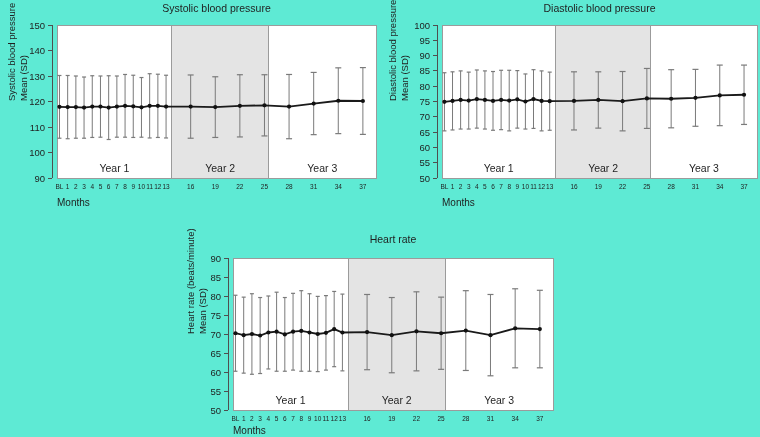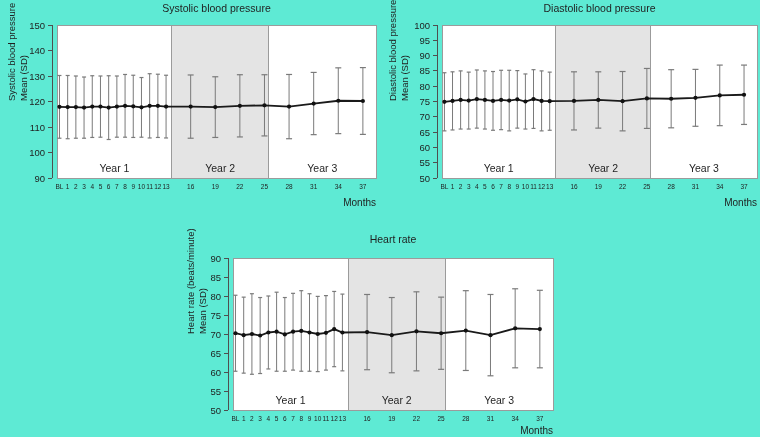--- a/index.html
+++ b/index.html
@@ -1,20 +1,20 @@
 <!DOCTYPE html>
 <html><head>
 <meta charset="utf-8">
 <style>
   html,body{margin:0;padding:0;background:#ffffff;}
   #screen{position:relative;width:760px;height:437px;background:#5eead4;overflow:hidden;
           font-family:"Liberation Sans",sans-serif;color:#222;}
   .chart{position:absolute;}
   .chart-title{position:absolute;text-align:center;font-size:10.5px;color:#1f1f1f;}
-  .xlabel{position:absolute;text-align:right;font-size:10px;color:#1f1f1f;}
+  .xlabel{position:absolute;text-align:left;font-size:10px;color:#1f1f1f;}
   .ylabel-wrap{position:absolute;width:0;height:0;}
   .ylabel{transform:translate(-50%,-50%) rotate(-90deg);white-space:nowrap;text-align:center;
           font-size:9.5px;line-height:11.5px;color:#1f1f1f;}
   svg{position:absolute;left:0;top:0;}
   svg text{font-family:"Liberation Sans",sans-serif;}
 </style>
 </head>
 <body>
 
 <div id="screen">

